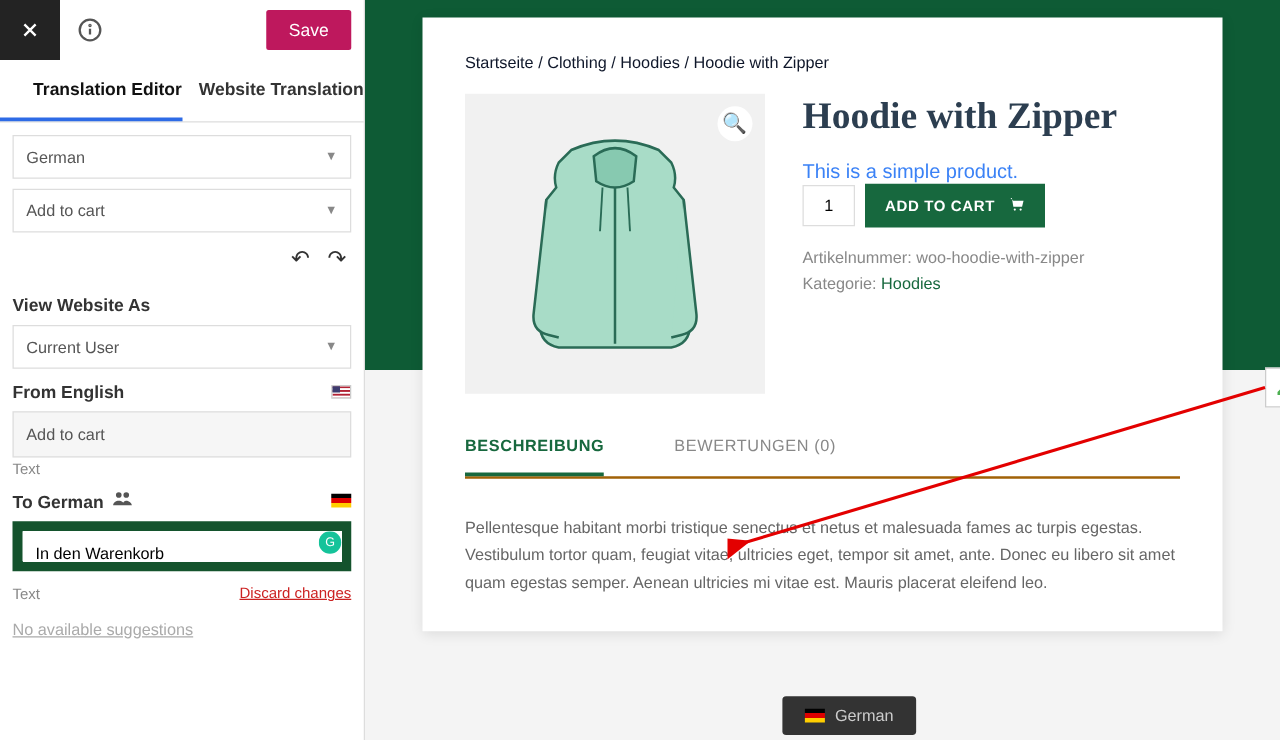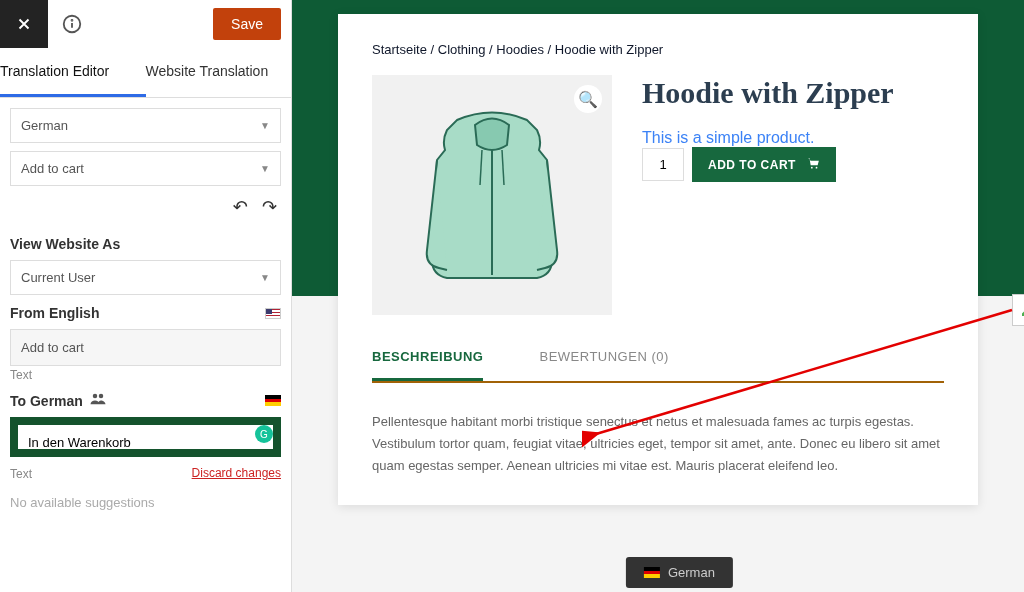--- a/index.html
+++ b/index.html
@@ -5,24 +5,24 @@
     * { margin: 0; padding: 0; box-sizing: border-box; }
     body { font-family: Arial, sans-serif; background: #fff; overflow: hidden; color: #333; }
     .app { display: flex; height: 592px; width: 1024px; }
     
     
     .sidebar { width: 292px; background: #fff; border-right: 1px solid #ddd; display: flex; flex-direction: column; }
     .top-bar { display: flex; align-items: center; height: 48px; }
     .close-btn { width: 48px; height: 48px; background: #232323; color: #fff; display: flex; align-items: center; justify-content: center; cursor: pointer; font-size: 20px; }
     .info-btn { width: 48px; height: 48px; display: flex; align-items: center; justify-content: center; cursor: pointer; }
     .info-btn svg { width: 22px; height: 22px; }
-    .save-btn { margin-left: auto; margin-right: 10px; background: #c2410c; color: #fff; border: none; padding: 8px 18px; font-size: 14px; border-radius: 2px; cursor: pointer; }
+    .save-btn { margin-left: auto; margin-right: 10px; background: #be185d; color: #fff; border: none; padding: 8px 18px; font-size: 14px; border-radius: 2px; cursor: pointer; }
     
     .tabs { display: flex; border-bottom: 1px solid #ddd; }
-    .tab { flex: 1; text-align: left; padding: 15px 0; font-size: 14px; font-weight: normal; cursor: pointer; color: #333; }
+    .tab { flex: 1; text-align: right; padding: 15px 0; font-size: 14px; font-weight: bold; cursor: pointer; color: #333; }
     .tab.active { border-bottom: 3px solid #2e6be6; color: #111; }
     
     .panel-body { padding: 10px; }
     .select { width: 100%; border: 1px solid #ddd; background: #fff; padding: 9px 10px; font-size: 13px; color: #555; margin-bottom: 8px; display: flex; justify-content: space-between; align-items: center; cursor: pointer; }
     .select .caret { color: #888; font-size: 10px; }
     .history { display: flex; justify-content: flex-end; gap: 14px; padding: 2px 4px 8px; }
     .history span { cursor: pointer; font-size: 18px; }
     
     .label { font-weight: bold; font-size: 14px; margin: 10px 0 8px; display: flex; align-items: center; gap: 6px; }
     .label .flag { margin-left: auto; width: 16px; height: 11px; display: inline-block; }
@@ -31,21 +31,21 @@
     .flag-de { background: linear-gradient(#000 33%, #dd0000 33%, #dd0000 66%, #ffce00 66%); }
     
     .from-box { width: 100%; border: 1px solid #ddd; background: #f6f6f6; padding: 10px; font-size: 13px; color: #555; }
     .type-label { font-size: 12px; color: #888; margin-top: 2px; }
     
     .to-wrap { position: relative; margin-top: 4px; }
     .to-input { width: 100%; border: 8px solid #14532d; padding: 10px; font-size: 13px; resize: none; height: 40px; font-family: Arial; }
     .grammarly { position: absolute; right: 8px; top: 8px; width: 18px; height: 18px; border-radius: 50%; background: #15c39a; display: flex; align-items: center; justify-content: center; color: #fff; font-size: 10px; }
     .discard { display: flex; justify-content: space-between; align-items: center; margin-top: 4px; }
     .discard a { font-size: 12px; color: #c22; text-decoration: underline; cursor: pointer; }
-    .suggestions { font-size: 13px; color: #aaa; margin-top: 14px; }
+    .suggestions { font-size: 13px; color: #aaa; margin-top: 14px; text-decoration: underline; }
     .people-icon { color: #555; font-size: 14px; }
     
     
     .preview { flex: 1; background: linear-gradient(180deg, #0e5b35 0%, #0e5b35 50%, #f4f4f4 50%, #f4f4f4 100%); display: flex; align-items: flex-start; justify-content: center; padding-top: 14px; position: relative; }
     .product-card { background: #fff; width: 640px; padding: 28px 34px; box-shadow: 0 2px 10px rgba(0,0,0,0.1); }
     .breadcrumb { font-size: 13px; color: #0f172a; margin-bottom: 18px; }
     .product-row { display: flex; gap: 30px; }
     .product-img { width: 240px; height: 240px; background: #f1f1f1; position: relative; display: flex; align-items: center; justify-content: center; }
     .search-icon { position: absolute; right: 10px; top: 10px; width: 28px; height: 28px; background: #fff; border-radius: 50%; display: flex; align-items: center; justify-content: center; cursor: pointer; font-size: 16px; }
     .hoodie-svg { width: 170px; height: 190px; }
@@ -176,20 +176,24 @@
               <span>ADD TO CART</span>
               <span>
                 <svg width="14" height="12" viewBox="0 0 24 20" fill="#fff">
                     <path d="M4 2h2l2 12h12l2-8H8"></path>
                     <circle cx="10" cy="18" r="1.5"></circle>
                     <circle cx="18" cy="18" r="1.5"></circle>
                   </svg>
               </span>
             </button>
           </div>
+          <div class="meta">
+            <span>Artikelnummer:</span> <span>woo-hoodie-with-zipper</span><br>
+            <span>Kategorie:</span> <a>Hoodies</a>
+          </div>
         </div>
       </div>
 
       <div class="prod-tabs">
         <div class="prod-tab active">BESCHREIBUNG</div>
         <div class="prod-tab">BEWERTUNGEN (0)</div>
       </div>
       <div class="long-desc">Pellentesque habitant morbi tristique senectus et netus et malesuada fames ac turpis egestas. Vestibulum tortor quam, feugiat vitae, ultricies eget, tempor sit amet, ante. Donec eu libero sit amet quam egestas semper. Aenean ultricies mi vitae est. Mauris placerat eleifend leo.</div>
     </div>
 

